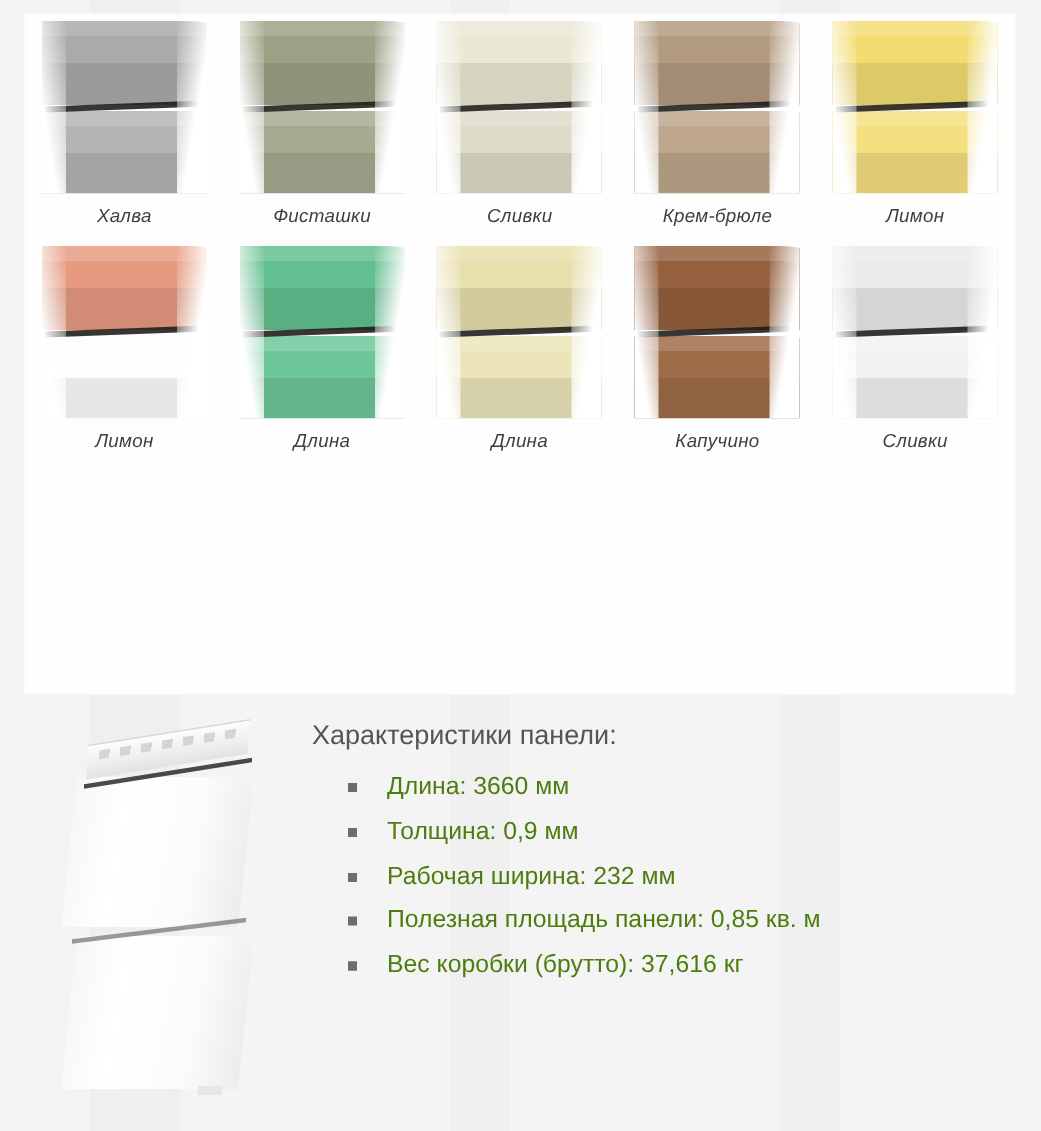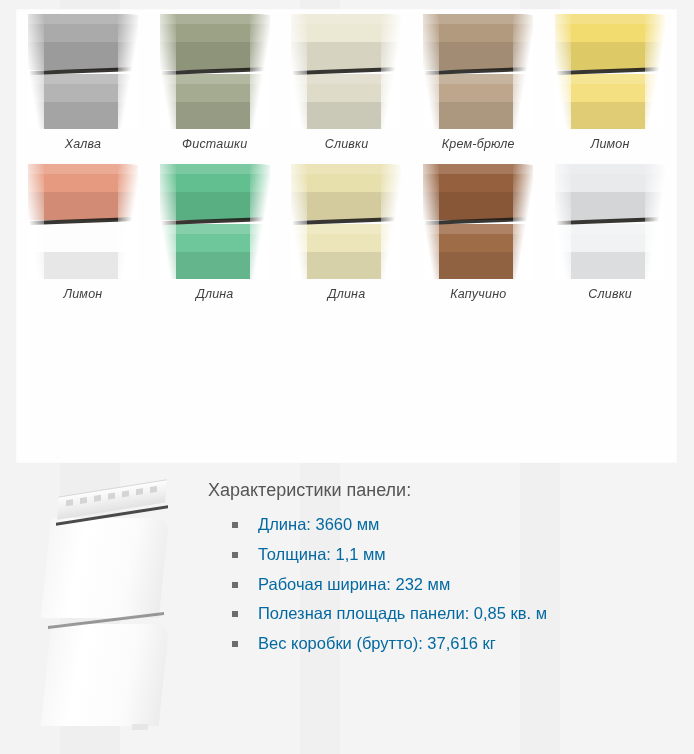--- a/index.html
+++ b/index.html
@@ -226,21 +226,21 @@
     font-weight: 400;
   }
   .specs-list {
     list-style: none;
     margin: 0;
     padding: 0 0 0 32px;
   }
   .specs-list li {
     position: relative;
     font-size: 16.5px;
-    color: #0369a1;
+    color: #4d7c0f;
     margin-bottom: 10px;
     padding-left: 26px;
     line-height: 1.2;
     white-space: nowrap;
   }
   .specs-list li .bullet {
     position: absolute;
     left: 0;
     top: 7px;
     width: 6px;
@@ -412,21 +412,21 @@
         <div class="bp-nailholes"></div>
         <div class="bp-seam1"></div>
         <div class="bp-foot"></div>
       </div>
     </div>
 
     <div class="specs-text">
       <h2 class="specs-title">Характеристики панели:</h2>
       <ul class="specs-list" id="specs-list">
           <li><span class="bullet"></span><span>Длина: 3660 мм</span></li>
-          <li><span class="bullet"></span><span>Толщина: 1,1 мм</span></li>
+          <li><span class="bullet"></span><span>Толщина: 0,9 мм</span></li>
           <li><span class="bullet"></span><span>Рабочая ширина:  232 мм</span></li>
           <li><span class="bullet"></span><span>Полезная площадь панели: 0,85 кв. м</span></li>
           <li><span class="bullet"></span></li>
           <li><span class="bullet"></span><span>Вес коробки (брутто): 37,616 кг</span></li>
         </ul>
     </div>
 
   </div>
 
 </div>

